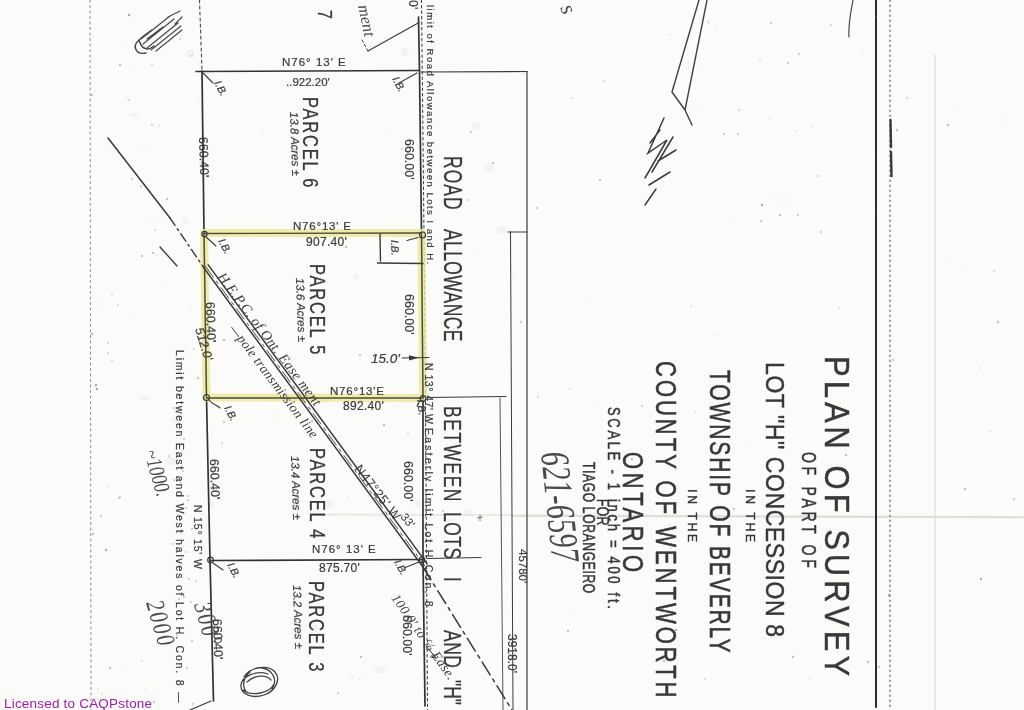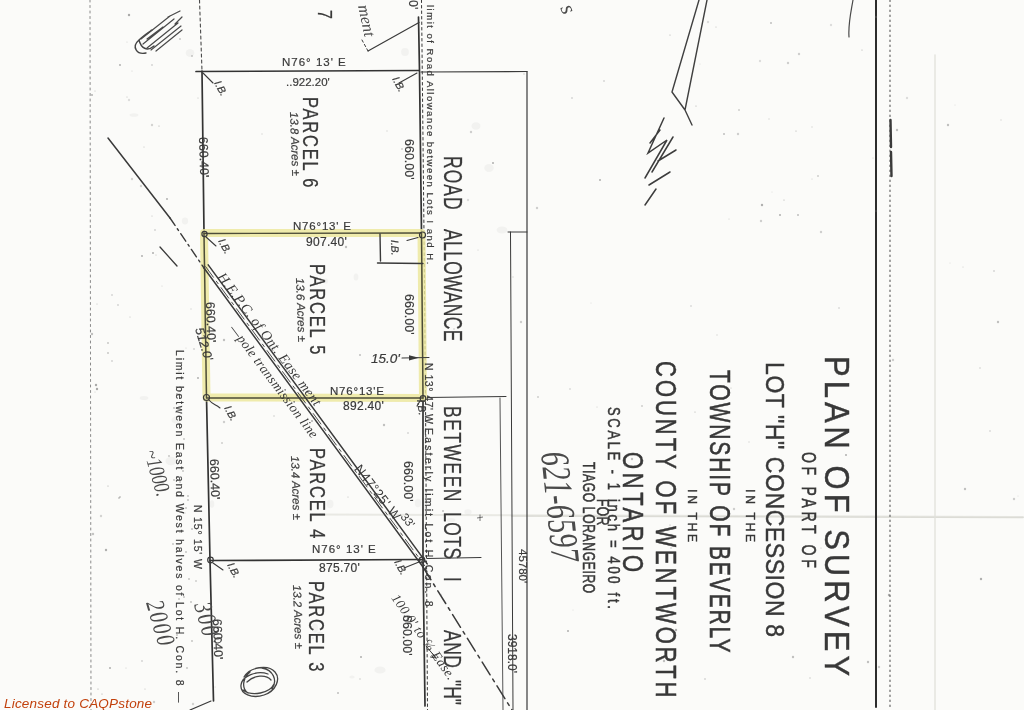--- a/index.html
+++ b/index.html
@@ -1,19 +1,19 @@
 <!DOCTYPE html>
 <html><head>
 <meta charset="utf-8">
 <style>
 html,body{margin:0;padding:0;}
 body{width:1024px;height:710px;background:#fbfbf9;font-family:"Liberation Sans",sans-serif;overflow:hidden;}
 .wrap{position:relative;width:1024px;height:710px;}
 svg{position:absolute;left:0;top:0;}
-.wm{position:absolute;left:4px;top:696px;color:#c2410c;font-size:13.5px;letter-spacing:0.2px;font-family:"Liberation Sans",sans-serif;font-style:italic;}
+.wm{position:absolute;left:4px;top:696px;color:#a21caf;font-size:13.5px;letter-spacing:0.2px;font-family:"Liberation Sans",sans-serif;}
 </style>
 </head>
 <body>
 <div class="wrap">
 <svg width="1024" height="710" viewBox="0 0 1024 710" xmlns="http://www.w3.org/2000/svg">
 <g fill="none" stroke="#3a3a3a" stroke-width="1.3" stroke-linecap="round">
 
 <path d="M320,514.5 L1023,517" stroke="#e9e9e4" stroke-width="2"></path>
 <path d="M512,516 L1023,517.5" stroke="#dcdcd6" stroke-width="1.6"></path>
 

